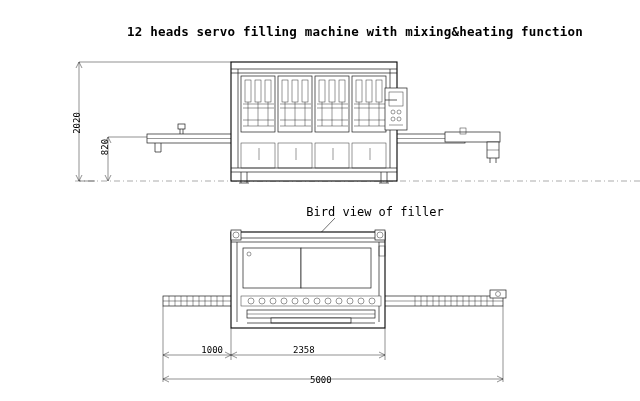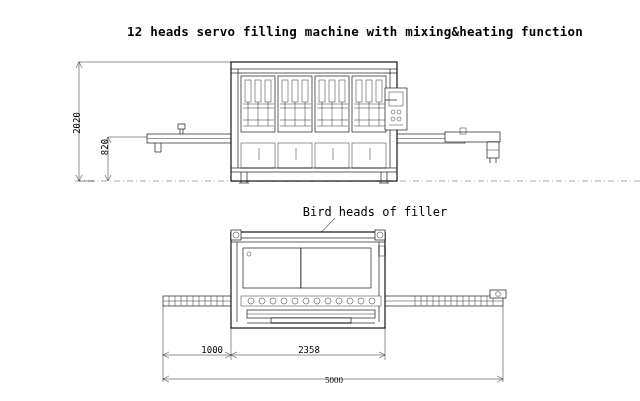--- a/index.html
+++ b/index.html
@@ -61,27 +61,27 @@
   .dimline { stroke: #222222; stroke-width: 0.5; fill: none; }
   .fillw { fill: #ffffff; }
   .leader { stroke: #111111; stroke-width: 0.6; fill: none; }
 </style>
 </head>
 <body>
 
 <div id="root">
 
   <div class="title">12 heads servo filling machine with mixing&amp;heating function</div>
-  <div class="subtitle">Bird heads of filler</div>
+  <div class="subtitle">Bird view of filler</div>
 
   <div class="dim vert" style="left:27px; top:118px; width:30px; text-align:center;">2020</div>
   <div class="dim vert" style="left:57px; top:142px; width:26px; text-align:center;">820</div>
   <div class="dim" style="left:148px; top:345px; width:40px; text-align:right;">1000</div>
-  <div class="dim" style="left:250px; top:345px; width:48px; text-align:center;">2358</div>
-  <div class="dim" style="left:275px; top:375px; width:48px; text-align:center;font-family:Liberation Serif, serif;">5000</div>
+  <div class="dim" style="left:258px; top:345px; width:48px; ">2358</div>
+  <div class="dim" style="left:275px; top:375px; width:48px; ">5000</div>
 
   <svg width="640" height="401">
 
     <line class="dash" x1="40" y1="181" x2="616" y2="181"></line>
 
     <line class="dimline" x1="44" y1="62" x2="44" y2="181"></line>
     <path class="dimline" d="M41,68 L44,62 L47,68"></path>
     <path class="dimline" d="M41,175 L44,181 L47,175"></path>
     <line class="dimline" x1="44" y1="62" x2="196" y2="62"></line>
     <line class="dimline" x1="44" y1="181" x2="60" y2="181"></line>

